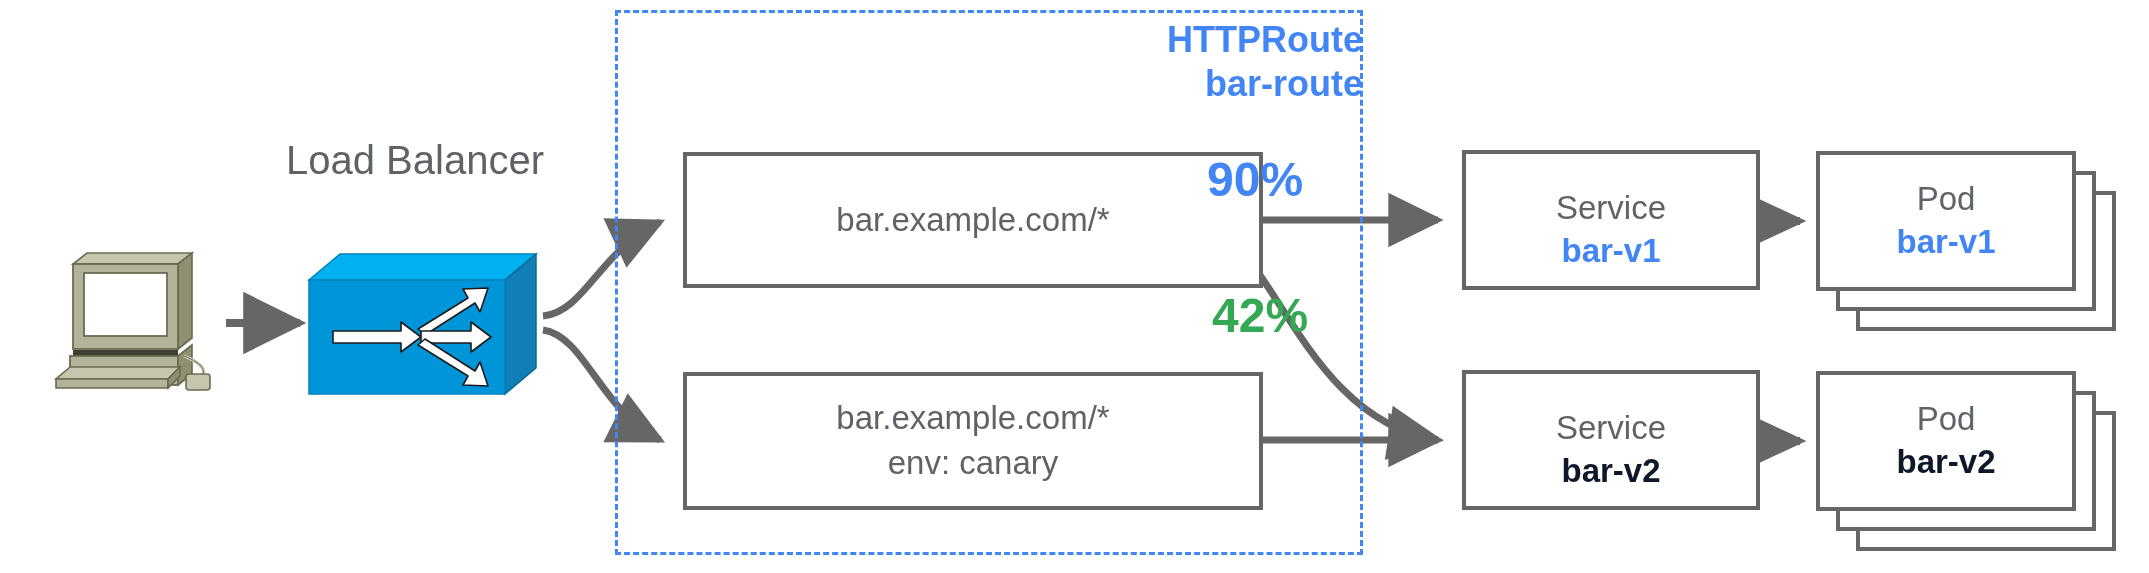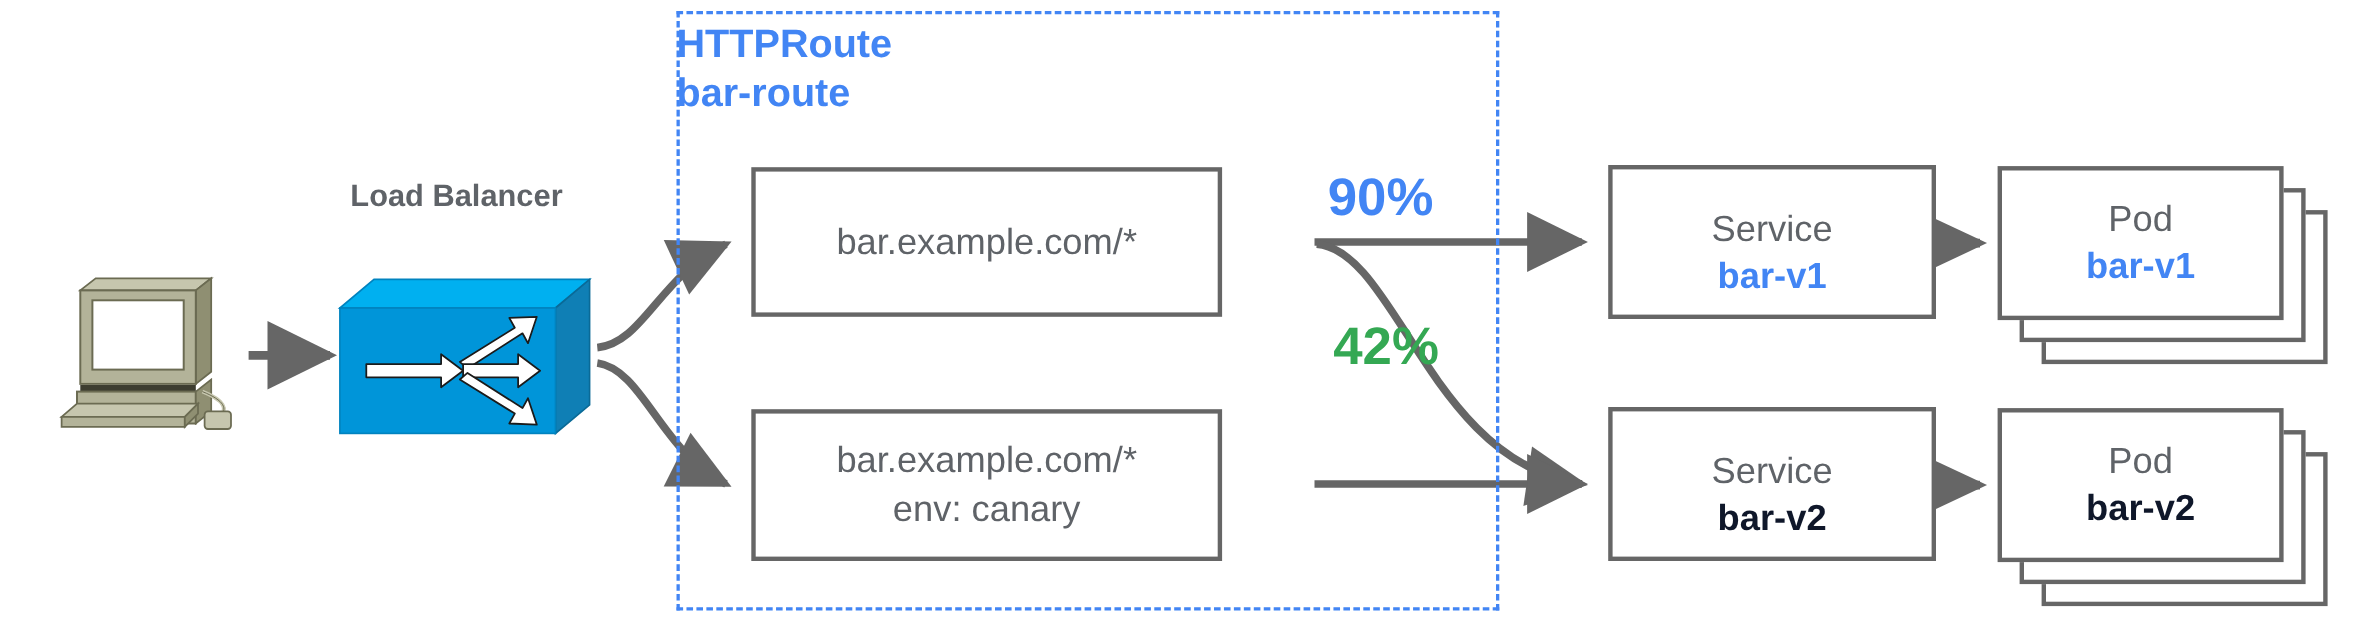--- a/index.html
+++ b/index.html
@@ -35,21 +35,21 @@
     height: 545px;
     border: 3px dashed #4285f4;
     box-sizing: border-box;
     background: transparent;
   }
   .route-group-title {
     position: absolute;
     left: 615px;
     top: 18px;
     width: 748px;
-    text-align: left;
+    text-align: right;
     color: #4285f4;
     font-weight: bold;
     font-size: 36px;
     line-height: 1.22;
   }
 
   
   .box {
     position: absolute;
     box-sizing: border-box;
@@ -75,21 +75,21 @@
   }
   .box .mono-line {
     color: #5f6368;
     font-size: 33px;
     line-height: 1.35;
   }
   .accent-blue { color: #4285f4; }
   .accent-green { color: #0f172a; }
 
   
-  .match-box { left: 683px; width: 428px; }
+  .match-box { left: 683px; width: 580px; }
   #match-box-primary { top: 152px; height: 136px; }
   #match-box-canary  { top: 372px; height: 138px; }
 
   
   .service-box { left: 1462px; width: 298px; }
   #service-box-v1 { top: 150px; height: 140px; }
   #service-box-v2 { top: 370px; height: 140px; }
 
   
   .pod-stack {
@@ -138,23 +138,22 @@
   }
 
   
   #load-balancer-label {
     position: absolute;
     left: 200px;
     top: 138px;
     width: 430px;
     text-align: center;
     color: #5f6368;
-    font-size: 28px;
-    font-weight: bold;
-    margin-top: 24px;
+    font-size: 40px;
+    font-weight: normal;
   }
 
   
   .weight-label {
     position: absolute;
     font-size: 48px;
     font-weight: bold;
   }
   #weight-primary { left: 1207px; top: 152px; color: #4285f4; }
   #weight-canary  { left: 1212px; top: 288px; color: #34a853; }

